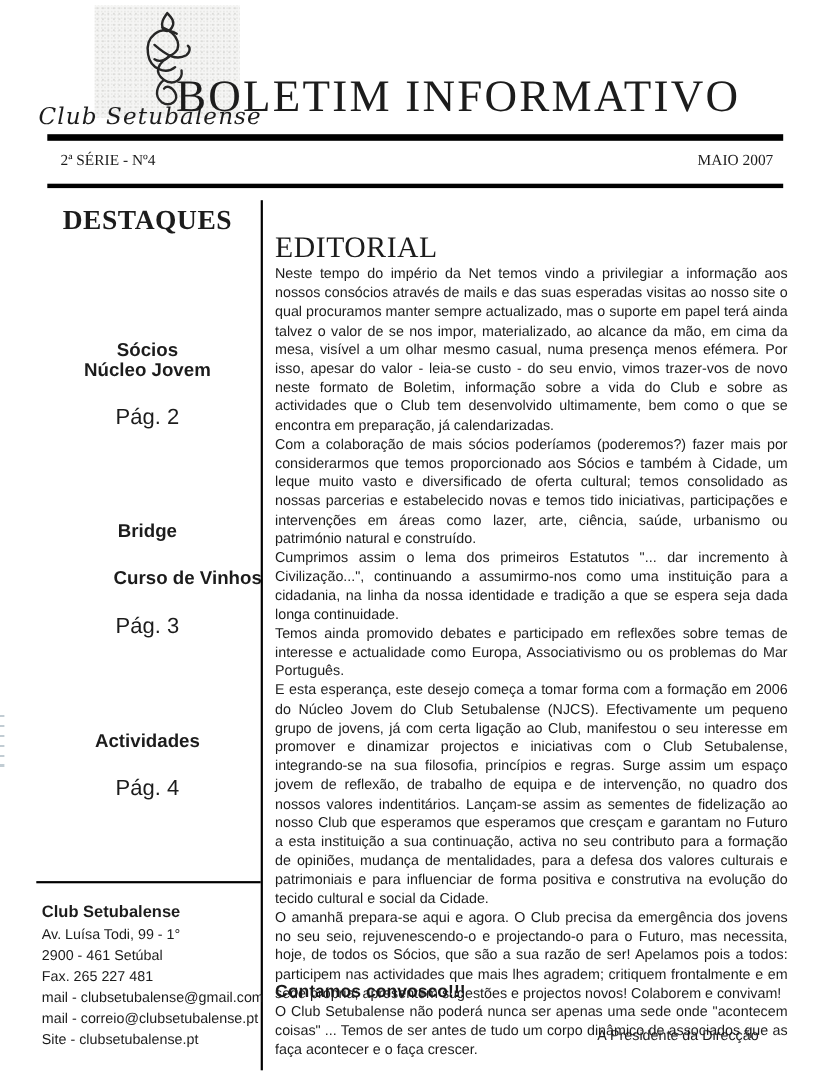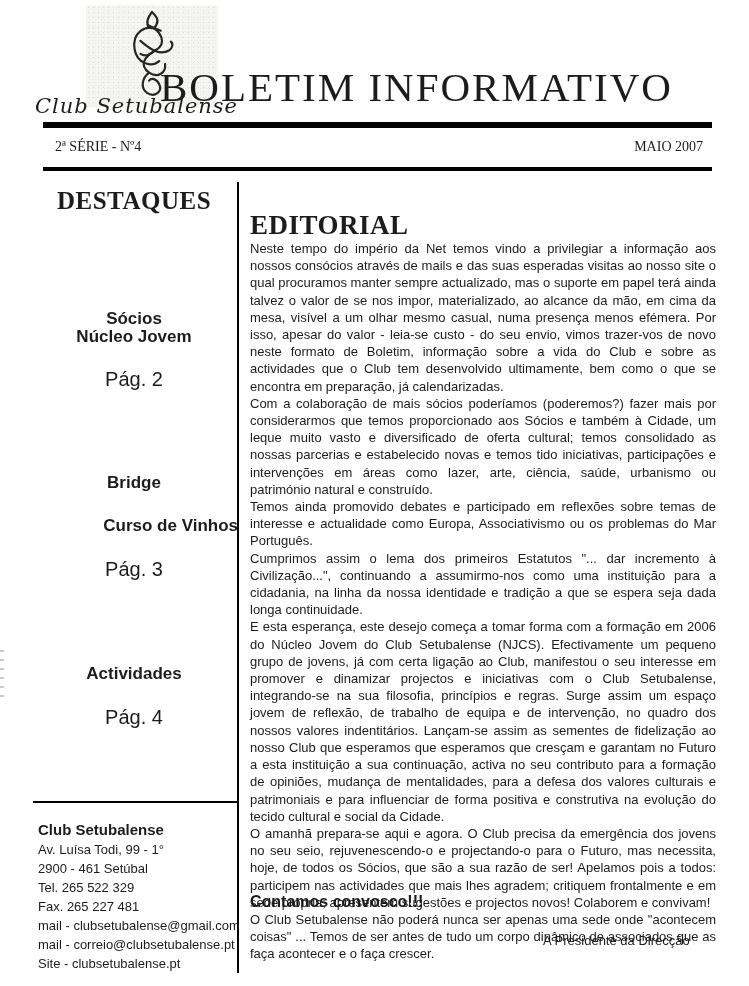--- a/index.html
+++ b/index.html
@@ -91,21 +91,21 @@
   .scan-artifact {
     left:0px; top:650px; width:4px; height:50px;
     background:repeating-linear-gradient(#8fa3b0 0 2px, transparent 2px 9px);
     opacity:0.55;
   }
 
   
   .ed-heading {
     left:250px; top:188px;
     font-family:"Liberation Serif", serif;
-    font-weight:bold; font-size:27px;
+    font-weight:normal; font-size:27px;
     letter-spacing:0.5px;
   }
   .ed-body {
     left:250px; top:240px; width:466px;
     font-size:13px; line-height:17.2px;
     text-align:justify;
   }
   .ed-body p { margin:0; }
   .ed-closing {
     left:250px; top:893px;
@@ -163,34 +163,33 @@
 <div class="abs toc-item toc-page t-pag4">Pág. 4</div>
 
 <div class="abs scan-artifact"></div>
 
 <div class="abs sidebar-rule"></div>
 
 <div class="abs contact">
   <div class="name">Club Setubalense</div>
   <div>Av. Luísa Todi, 99 - 1°</div>
   <div>2900 - 461 Setúbal</div>
-  <div>Tel. 265 522 329</div>
   <div>Fax. 265 227 481</div>
   <div>mail - clubsetubalense@gmail.com</div>
   <div>mail - correio@clubsetubalense.pt</div>
   <div>Site - clubsetubalense.pt</div>
 </div>
 
 <h2 class="abs ed-heading">EDITORIAL</h2>
 
 <div class="abs ed-body">
   <p>Neste tempo do império da Net temos vindo a privilegiar a informação aos nossos consócios através de mails e das suas esperadas visitas ao nosso site o qual procuramos manter sempre actualizado, mas o suporte em papel terá ainda talvez o valor de se nos impor, materializado, ao alcance da mão, em cima da mesa, visível a um olhar mesmo casual, numa presença menos efémera. Por isso, apesar do valor - leia-se custo - do seu envio, vimos trazer-vos de novo neste formato de Boletim, informação sobre a vida do Club e sobre as actividades que o Club tem desenvolvido ultimamente, bem como o que se encontra em preparação, já calendarizadas.</p>
   <p>Com a colaboração de mais sócios poderíamos (poderemos?) fazer mais por considerarmos que temos proporcionado aos Sócios e também à Cidade, um leque muito vasto e diversificado de oferta cultural; temos consolidado as nossas parcerias e estabelecido novas e temos tido iniciativas, participações e intervenções em áreas como lazer, arte, ciência, saúde, urbanismo ou património natural e construído.</p>
+  <p>Cumprimos assim o lema dos primeiros Estatutos "... dar incremento à Civilização...", continuando a assumirmo-nos como uma instituição para a cidadania, na linha da nossa identidade e tradição a que se espera seja dada longa continuidade.</p>
   <p>Temos ainda promovido debates e participado em reflexões sobre temas de interesse e actualidade como Europa, Associativismo ou os problemas do Mar Português.</p>
-  <p>Cumprimos assim o lema dos primeiros Estatutos "... dar incremento à Civilização...", continuando a assumirmo-nos como uma instituição para a cidadania, na linha da nossa identidade e tradição a que se espera seja dada longa continuidade.</p>
   <p>E esta esperança, este desejo começa a tomar forma com a formação em 2006 do Núcleo Jovem do Club Setubalense (NJCS). Efectivamente um pequeno grupo de jovens, já com certa ligação ao Club, manifestou o seu interesse em promover e dinamizar projectos e iniciativas com o Club Setubalense, integrando-se na sua filosofia, princípios e regras. Surge assim um espaço jovem de reflexão, de trabalho de equipa e de intervenção, no quadro dos nossos valores indentitários. Lançam-se assim as sementes de fidelização ao nosso Club que esperamos que esperamos que cresçam e garantam no Futuro a esta instituição a sua continuação, activa no seu contributo para a formação de opiniões, mudança de mentalidades, para a defesa dos valores culturais e patrimoniais e para influenciar de forma positiva e construtiva na evolução do tecido cultural e social da Cidade.</p>
   <p>O amanhã prepara-se aqui e agora. O Club precisa da emergência dos jovens no seu seio, rejuvenescendo-o e projectando-o para o Futuro, mas necessita, hoje, de todos os Sócios, que são a sua razão de ser! Apelamos pois a todos: participem nas actividades que mais lhes agradem; critiquem frontalmente e em sede própria; apresentem sugestões e projectos novos! Colaborem e convivam!</p>
   <p>O Club Setubalense não poderá nunca ser apenas uma sede onde "acontecem coisas" ... Temos de ser antes de tudo um corpo dinâmico de associados que as faça acontecer e o faça crescer.</p>
 </div>
 
 <div class="abs ed-closing">Contamos convosco!!!</div>
 
 <div class="abs ed-signature">A Presidente da Direcção</div>
 
 </body></html>

